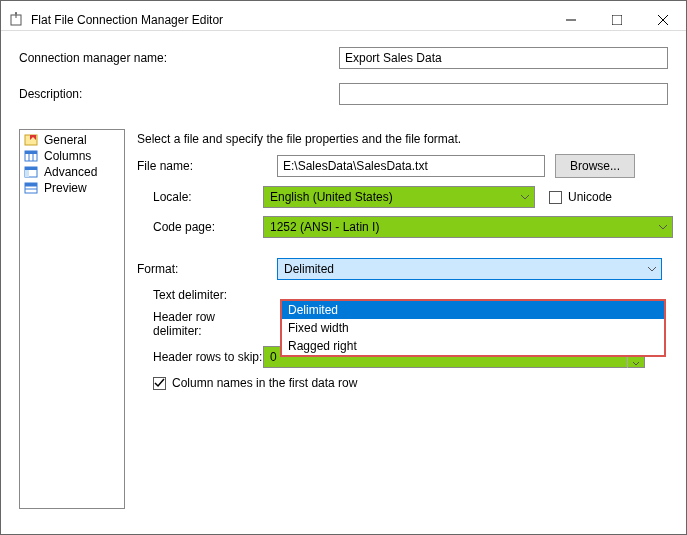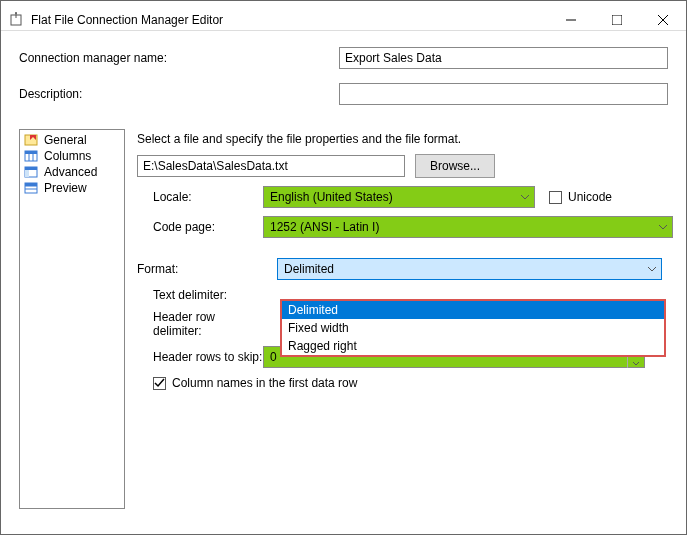--- a/index.html
+++ b/index.html
@@ -133,20 +133,21 @@
             <rect x="1" y="1" width="12" height="3" fill="#3a7bd5"></rect>
           </svg></span>
       <span>Preview</span>
     </div>
   </div>
 
   <div class="content">
     <div class="instruct">Select a file and specify the file properties and the file format.</div>
 
     <div class="crow">
+      <label class="lw1">File name:</label>
       <input class="txtin fname" type="text" value="E:\SalesData\SalesData.txt" style="">
       <button class="btn">Browse...</button>
     </div>
 
     <div class="crow">
       <label class="lw2">Locale:</label>
       <div class="combo locale">
         <span>English (United States)</span>
         <span class="chev"><svg width="10" height="10">
               <path d="M1 3 L5 7 L9 3" fill="none" stroke="#555"></path>

